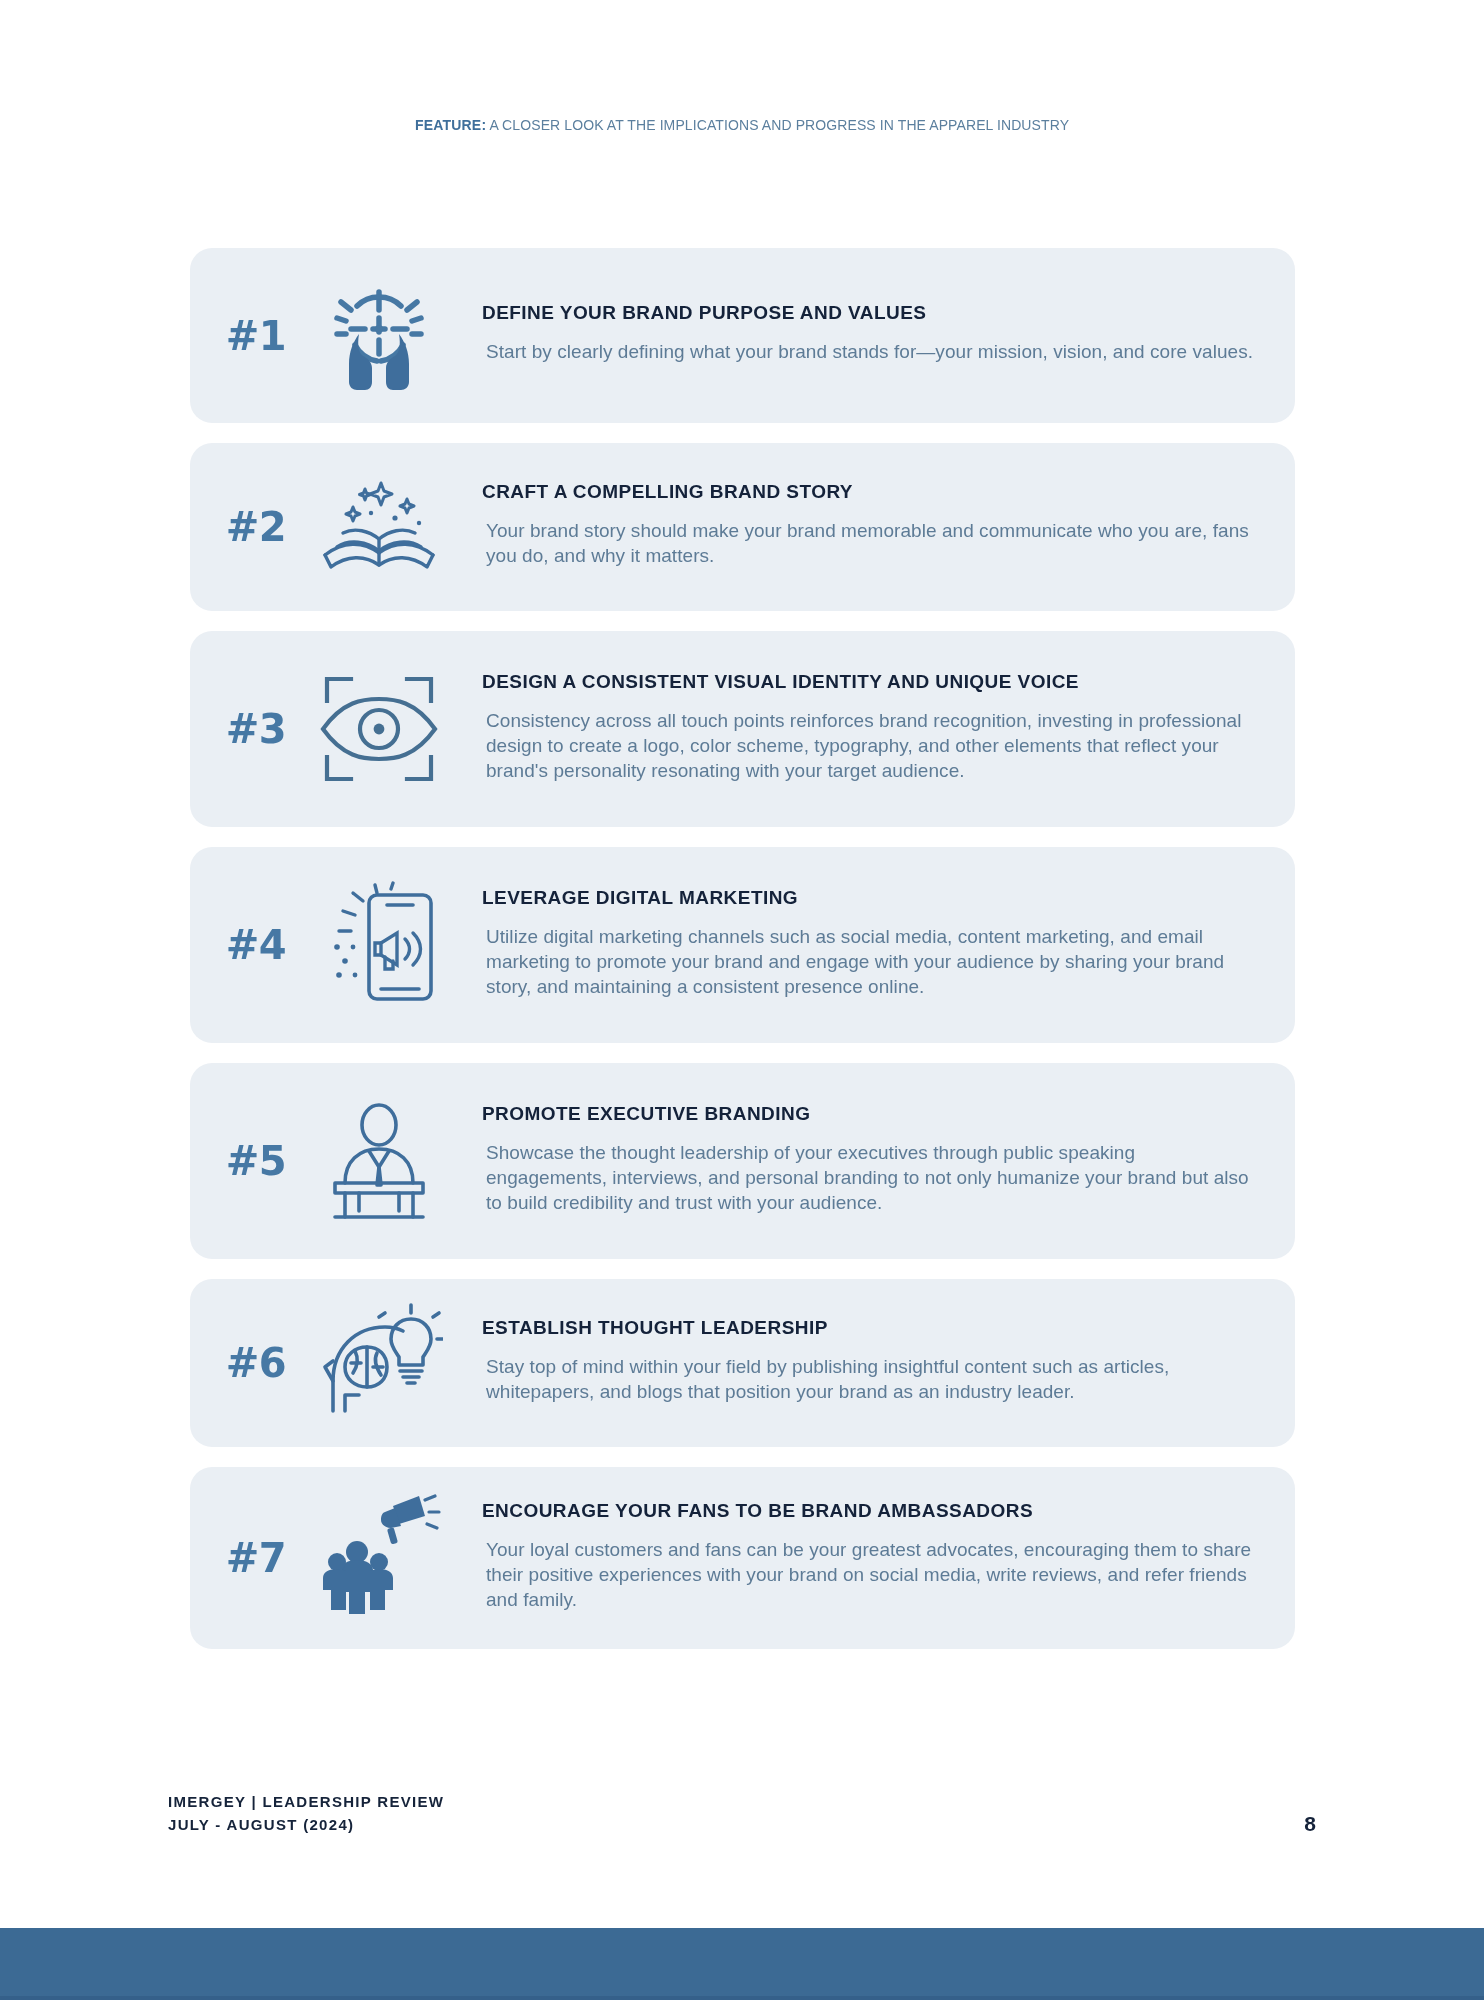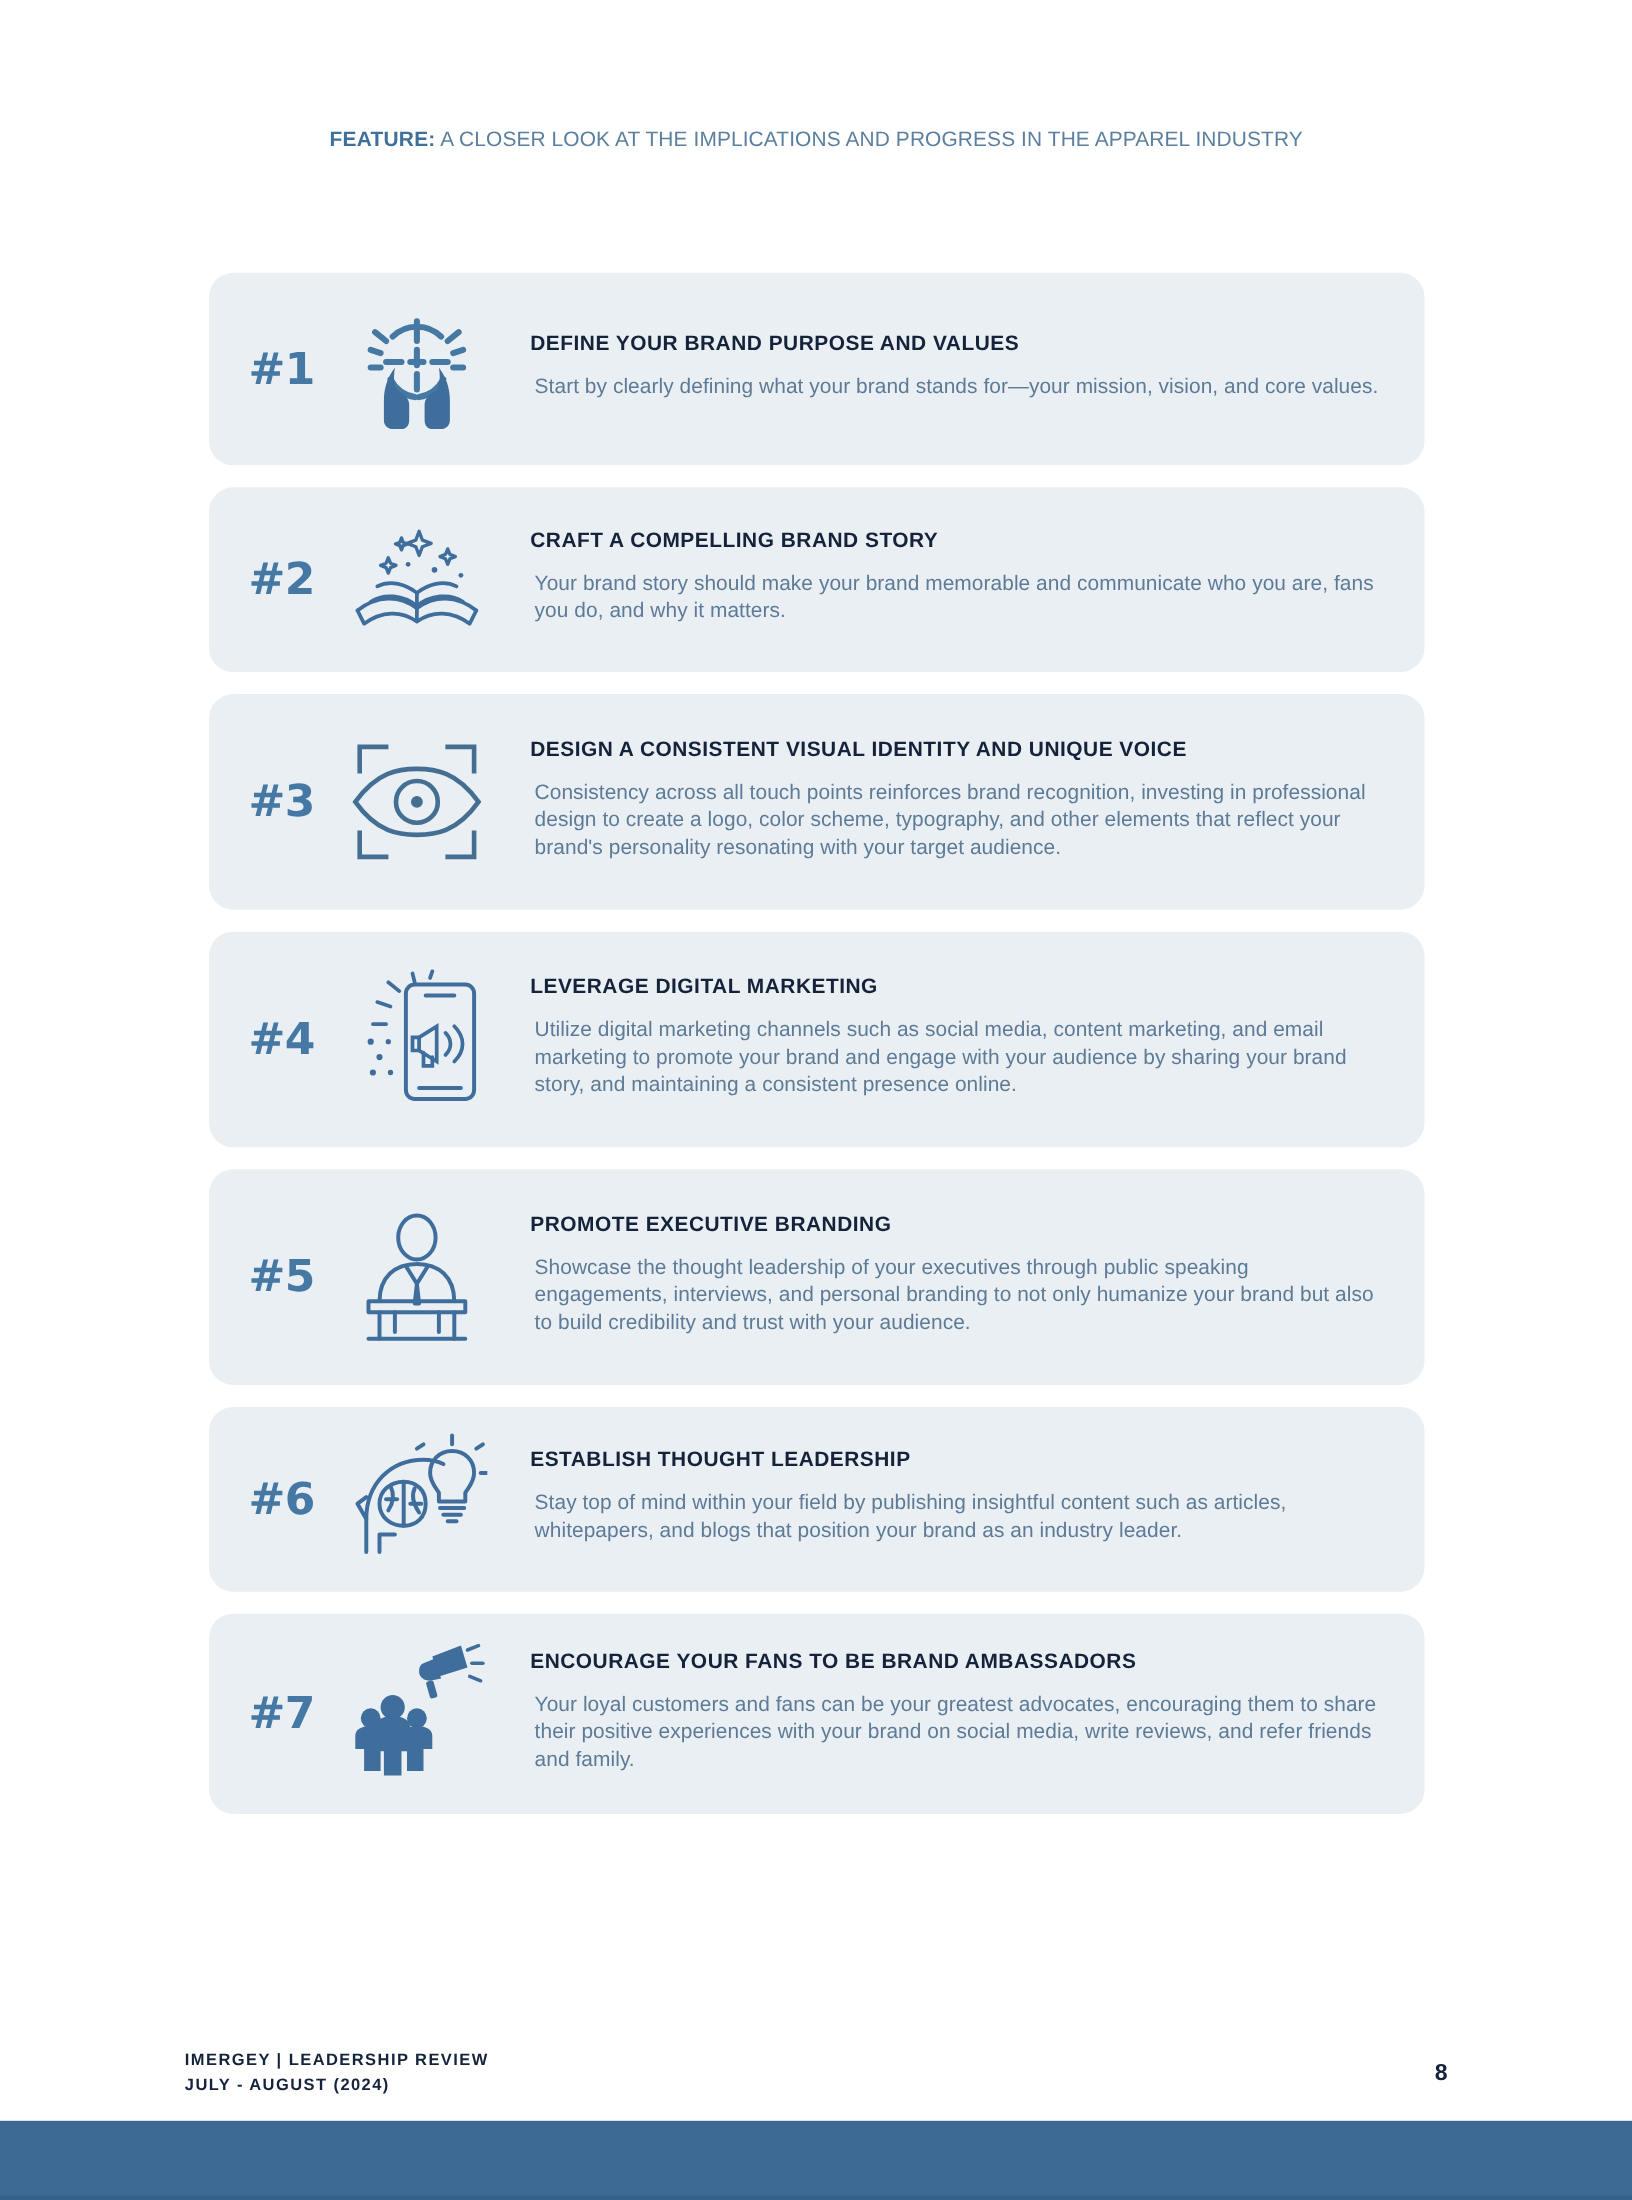--- a/index.html
+++ b/index.html
@@ -24,21 +24,21 @@
     background: #ffffff;
   }
 
   
   .eyebrow {
     position: absolute;
     top: 117px;
     left: 0;
     width: 1484px;
     text-align: center;
-    font-size: 19px;
+    font-size: 14px;
     letter-spacing: 0.1px;
     color: #5b7f9e;
     white-space: nowrap;
   }
   .eyebrow .lead {
     font-weight: bold;
     color: #3f6f9b;
     letter-spacing: 0.2px;
   }
 
@@ -118,24 +118,24 @@
   .card.h3 { min-height: 196px; }
   .card.h4 { min-height: 196px; }
   .card.h5 { min-height: 196px; }
   .card.h6 { min-height: 168px; }
   .card.h7 { min-height: 182px; }
 
   
   .footer {
     position: absolute;
     left: 168px;
-    top: 1862px;
+    top: 1791px;
     width: 1148px;
     display: flex;
-    align-items: center;
+    align-items: flex-end;
     justify-content: space-between;
   }
   .footer-left {
     font-size: 15px;
     font-weight: bold;
     color: #15233a;
     letter-spacing: 1.3px;
     line-height: 1.5;
   }
   .footer-page {

